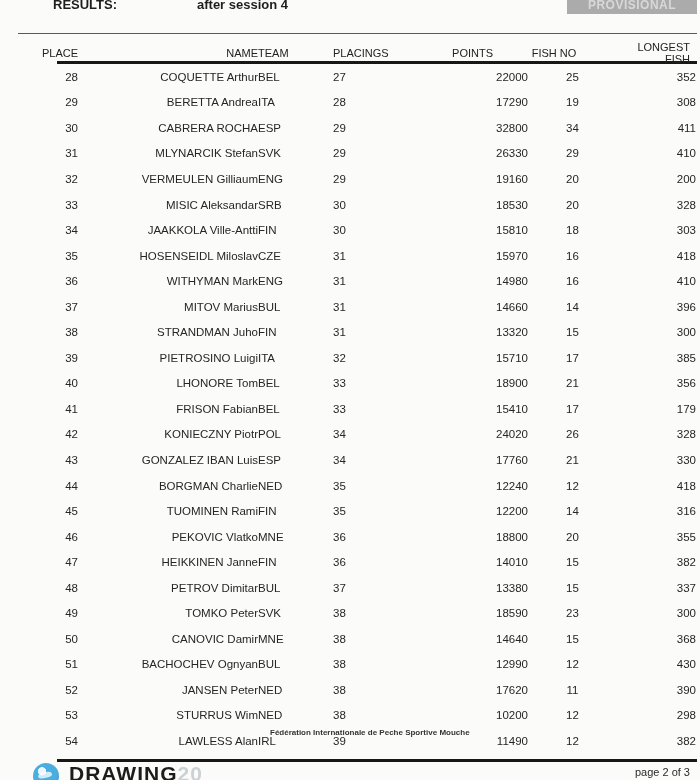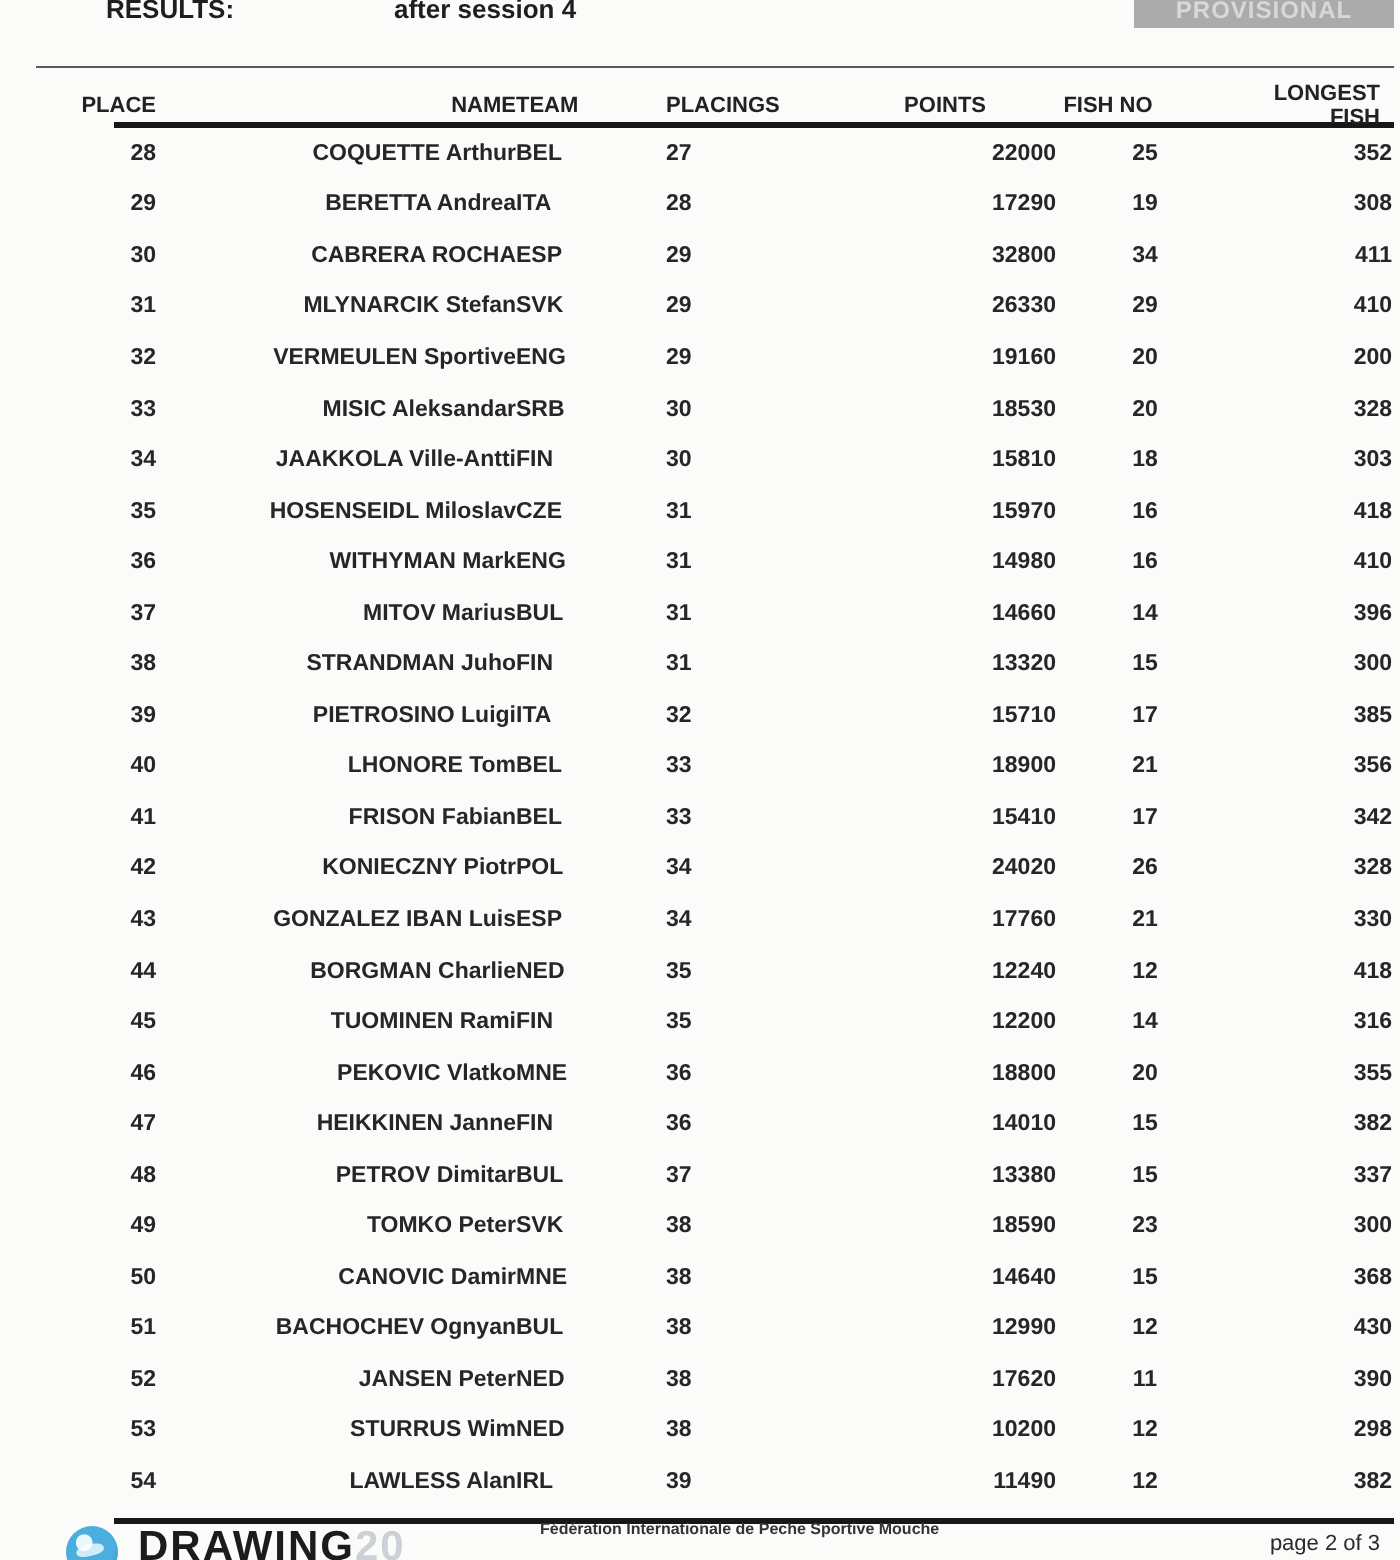--- a/index.html
+++ b/index.html
@@ -22,21 +22,21 @@
 
   
   .rule-thin  { position:absolute; left:18px; width:679px; top:33px; height:1px; background:#5a5a5a; }
   .rule-thick-top    { position:absolute; left:57px; width:640px; top:61px;  height:3px; background:#171717; }
   .rule-thick-bottom { position:absolute; left:57px; width:640px; top:759px; height:3px; background:#171717; }
 
   
   .grid-row {
     display:grid;
     grid-template-columns:78px 180px 75px 67px 128px 89px 80px;
-    align-items:center; width:697px;font-weight:bold;
+    align-items:center; width:697px;
   }
   .thead { position:absolute; left:0; top:41px; height:18px; font-size:11px; color:#222; }
   .tbody { position:absolute; left:0; top:64px; }
   .tbody .grid-row { height:25.55px; font-size:11.5px; }
   .c-place   { text-align:right; }
   .c-name    { text-align:right; padding-left:10px; }
   .c-team    { text-align:left; }
   .c-placings{ text-align:left; padding-right:1px; }
   .c-points  { text-align:right; }
   .c-fishno  { text-align:center; }
@@ -52,21 +52,21 @@
     background:radial-gradient(circle at 35% 32%, #eaf7ff 0 16%, #4aaede 18% 62%, #2b8fc4 100%);
     margin-right:10px; position:relative;
   }
   .globe::after {
     content:""; position:absolute; left:5px; top:9px; width:14px; height:6px;
     background:rgba(255,255,255,0.75); border-radius:50% 60% 40% 50%;
     transform:rotate(-15deg);
   }
   .logo-word { font-size:21px; font-weight:bold; color:#1c1c1c; letter-spacing:1px; line-height:22px; }
   .logo-suffix { font-size:21px; font-weight:bold; color:#ccd1d6; letter-spacing:1px; line-height:22px; }
-  .org-text { position:absolute; left:270px; top:760px; font-size:8px; font-weight:bold; color:#333; }
+  .org-text { position:absolute; left:270px; top:728px; font-size:8px; font-weight:bold; color:#333; }
   .page-indicator { position:absolute; right:10px; top:766px; font-size:11px; color:#2a2a2a; }
 </style>
 </head>
 <body>
 
 <div class="page">
 
   <span class="results-label">RESULTS:</span>
   <span class="session-label">after session 4</span>
   <div class="badge">PROVISIONAL</div>
@@ -117,21 +117,21 @@
         <div class="c-place">31</div>
         <div class="c-name">MLYNARCIK Stefan</div>
         <div class="c-team">SVK</div>
         <div class="c-placings">29</div>
         <div class="c-points">26330</div>
         <div class="c-fishno">29</div>
         <div class="c-longest">410</div>
       </div>
       <div class="grid-row">
         <div class="c-place">32</div>
-        <div class="c-name">VERMEULEN Sportive</div>
+        <div class="c-name">VERMEULEN Gilliaum</div>
         <div class="c-team">ENG</div>
         <div class="c-placings">29</div>
         <div class="c-points">19160</div>
         <div class="c-fishno">20</div>
         <div class="c-longest">200</div>
       </div>
       <div class="grid-row">
         <div class="c-place">33</div>
         <div class="c-name">MISIC Aleksandar</div>
         <div class="c-team">SRB</div>
@@ -203,21 +203,21 @@
         <div class="c-fishno">21</div>
         <div class="c-longest">356</div>
       </div>
       <div class="grid-row">
         <div class="c-place">41</div>
         <div class="c-name">FRISON Fabian</div>
         <div class="c-team">BEL</div>
         <div class="c-placings">33</div>
         <div class="c-points">15410</div>
         <div class="c-fishno">17</div>
-        <div class="c-longest">342</div>
+        <div class="c-longest">179</div>
       </div>
       <div class="grid-row">
         <div class="c-place">42</div>
         <div class="c-name">KONIECZNY Piotr</div>
         <div class="c-team">POL</div>
         <div class="c-placings">34</div>
         <div class="c-points">24020</div>
         <div class="c-fishno">26</div>
         <div class="c-longest">328</div>
       </div>

